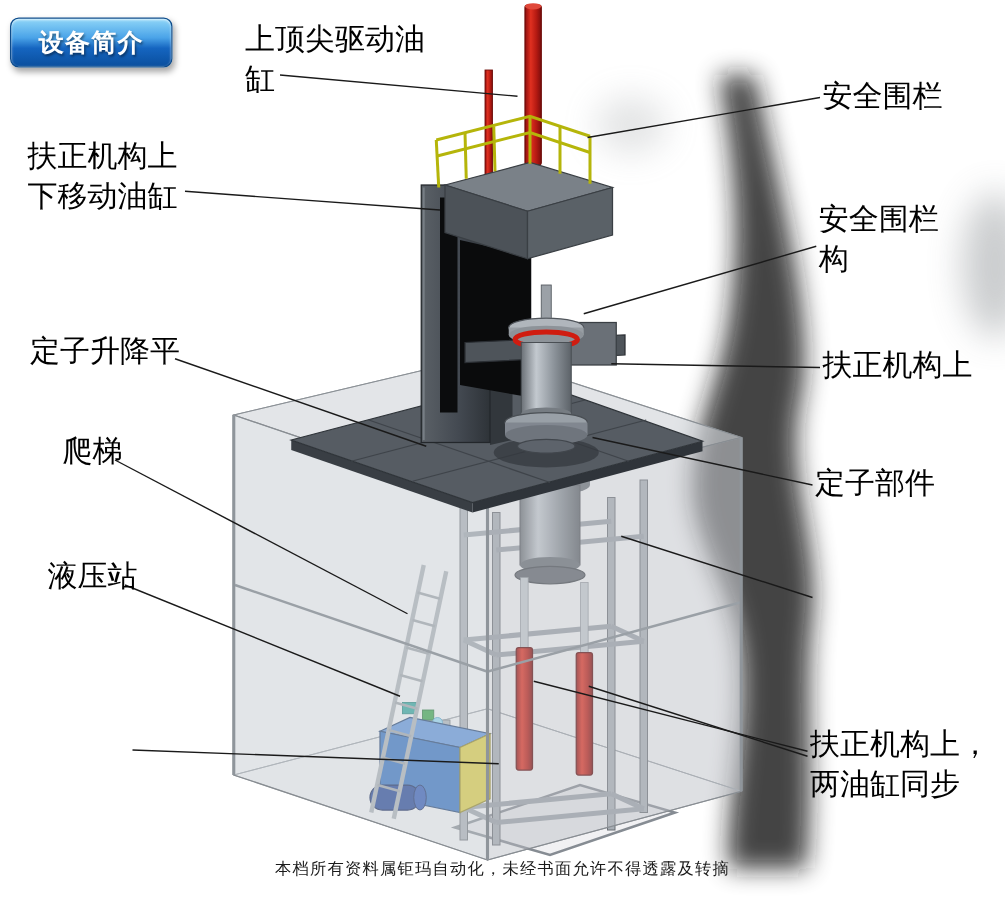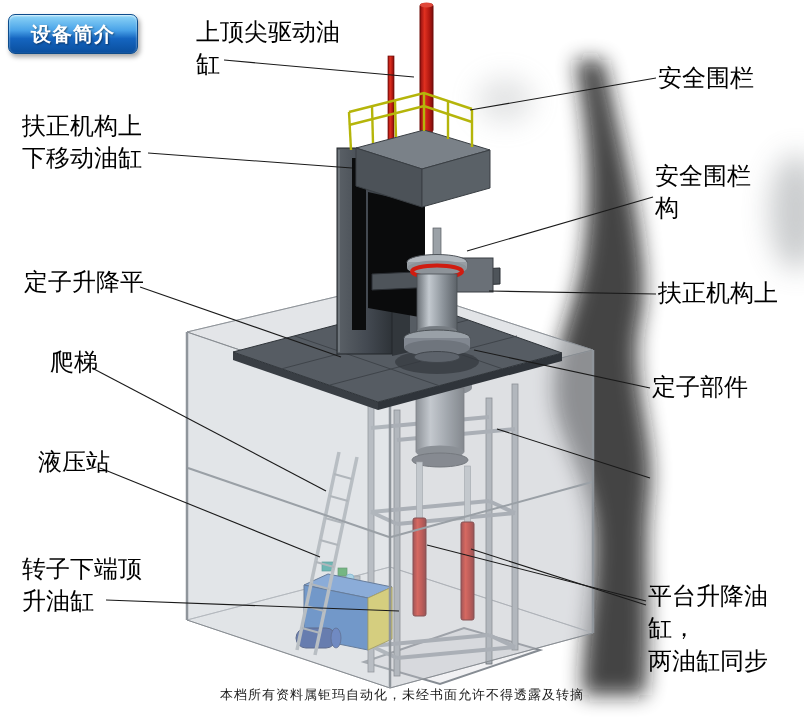--- a/index.html
+++ b/index.html
@@ -223,19 +223,17 @@
   <div class="label" style="left:658px;top:62px;">安全围栏</div>
   <div class="label" style="left:22px;top:110px;">扶正机构上
 下移动油缸</div>
   <div class="label" style="left:655px;top:160px;">安全围栏
 构</div>
   <div class="label" style="left:24px;top:266px;">定子升降平</div>
   <div class="label" style="left:658px;top:277px;">扶正机构上</div>
   <div class="label" style="left:50px;top:346px;">爬梯</div>
   <div class="label" style="left:652px;top:371px;">定子部件</div>
   <div class="label" style="left:38px;top:446px;">液压站</div>
-  <div class="label" style="left:22px;top:553px;">转子下端顶
-升油缸</div>
-  <div class="label" style="left:648px;top:580px;">平台升降油缸，
+  <div class="label" style="left:648px;top:580px;">扶正机构上，
 两油缸同步</div>
 
   <div class="footer">本档所有资料属钜玛自动化，未经书面允许不得透露及转摘</div>
 </div>
 
 </body></html>

